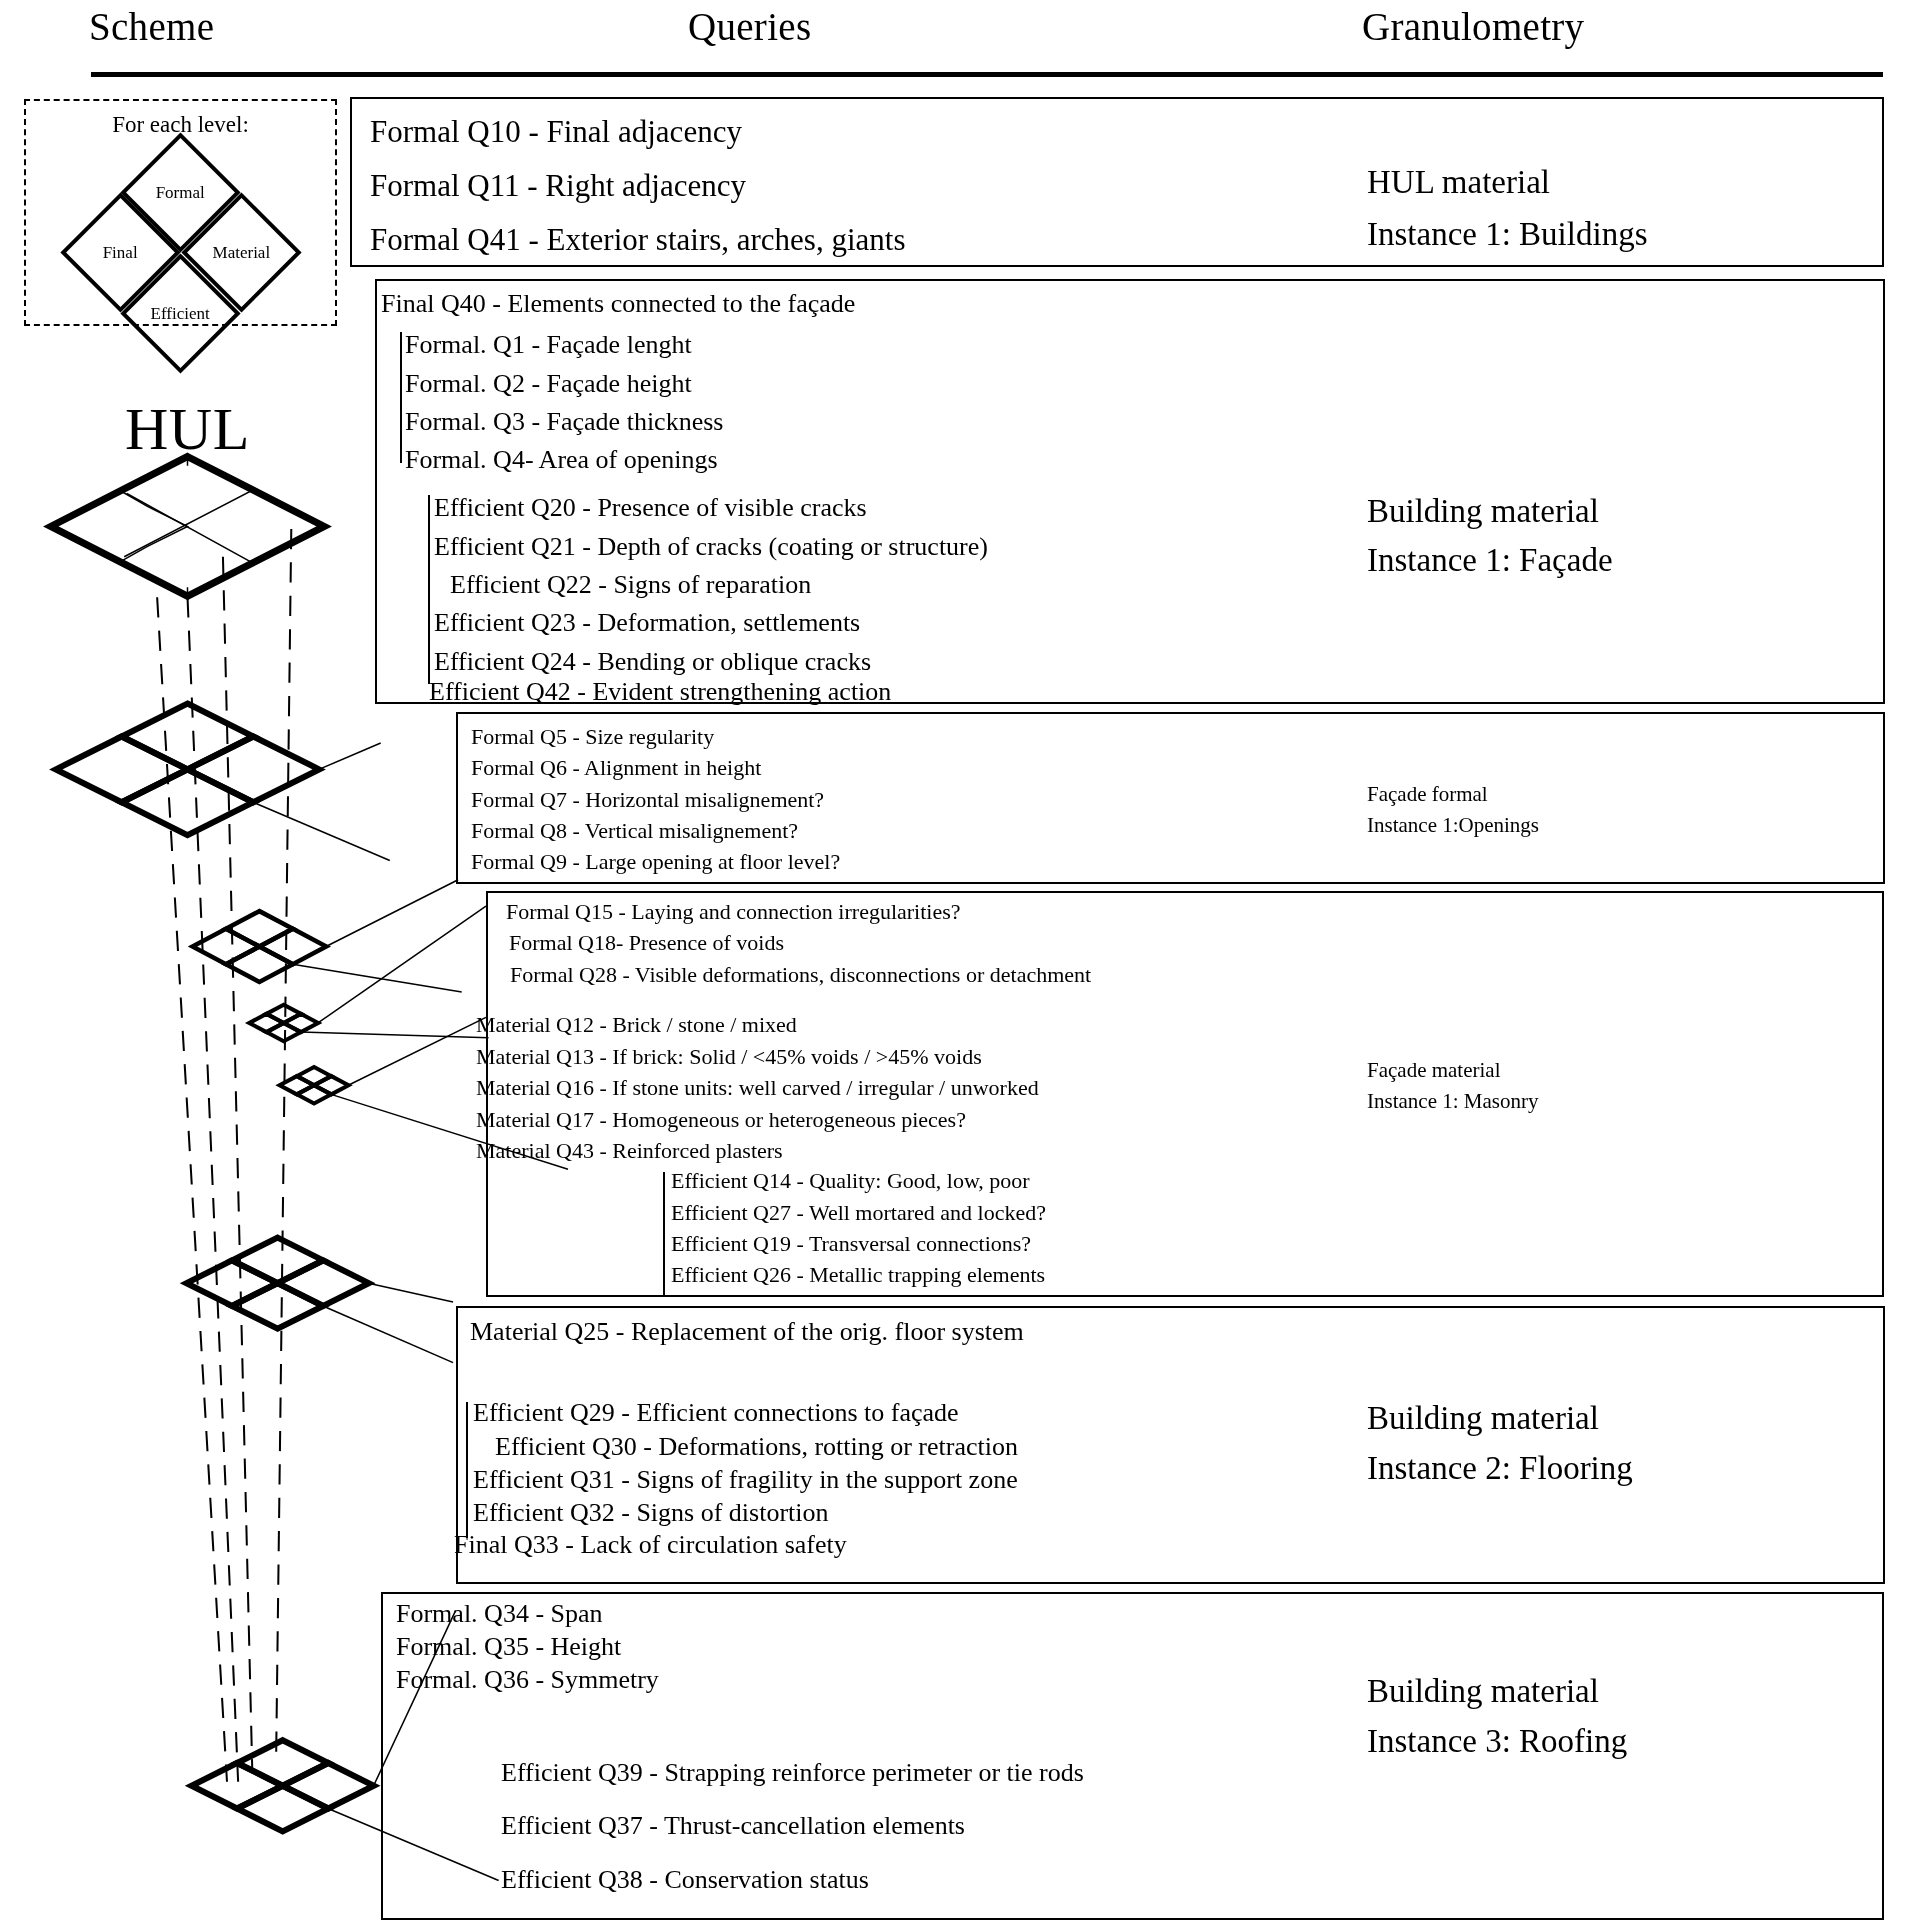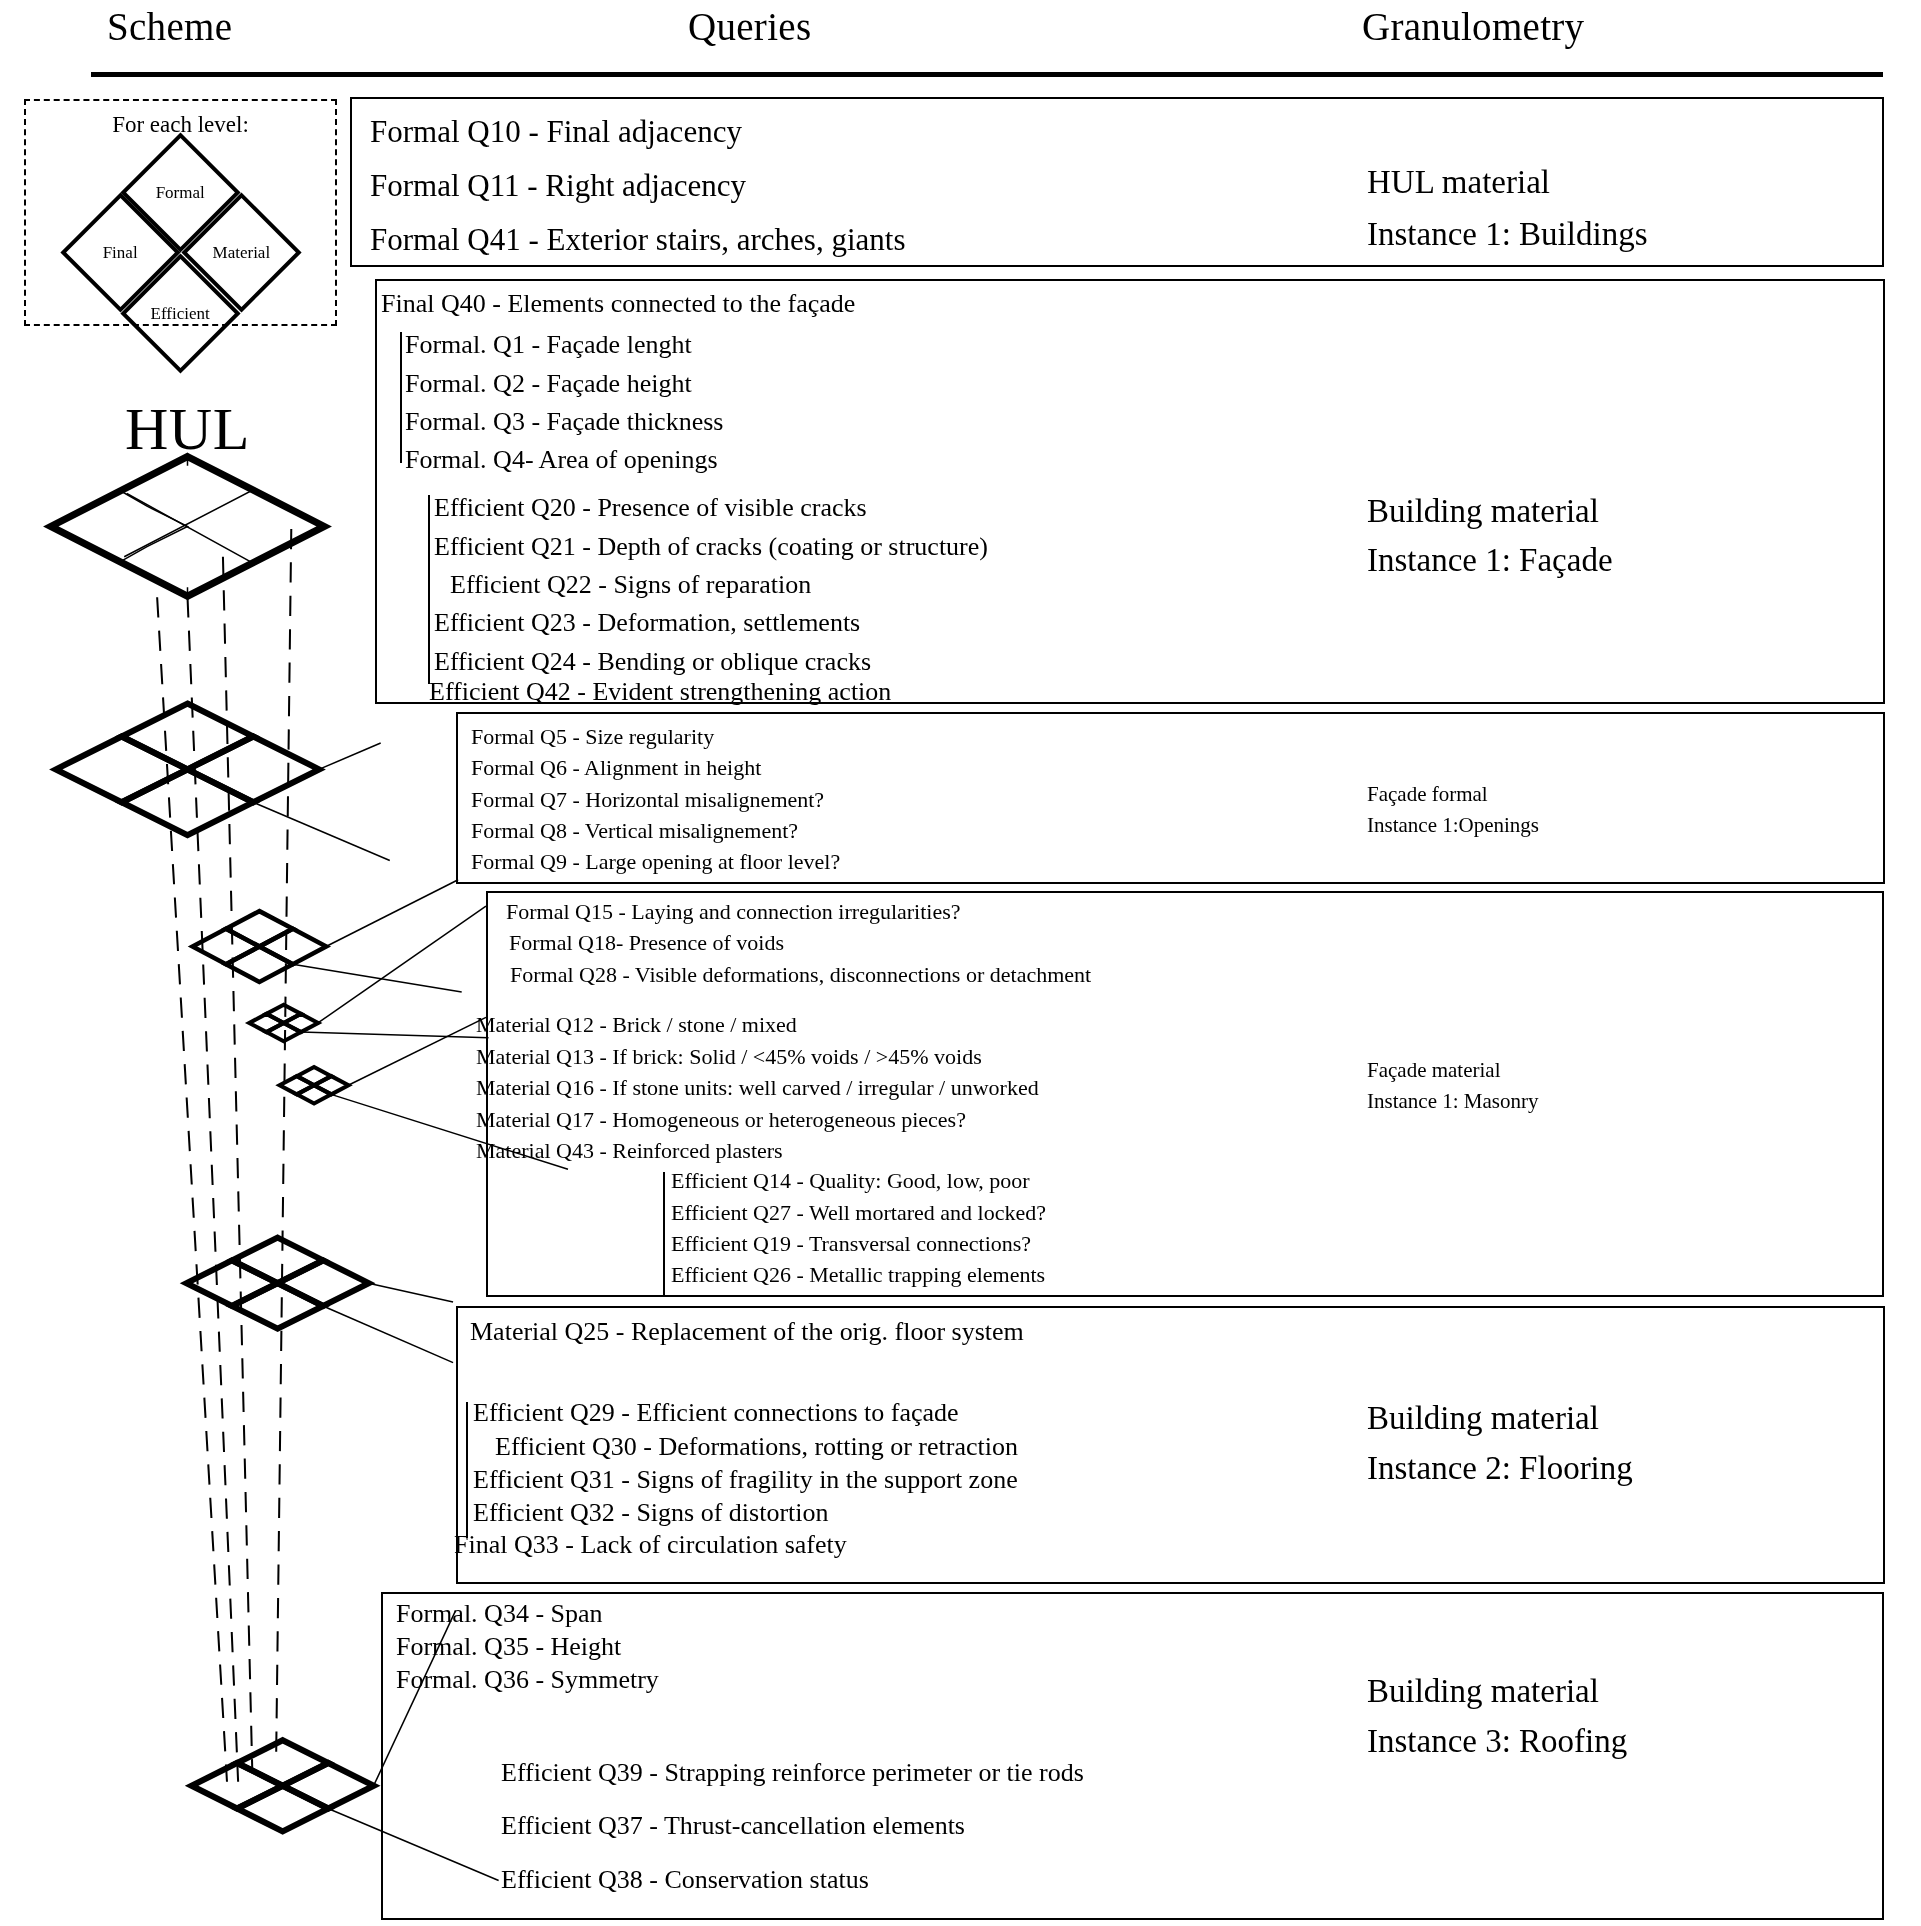--- a/index.html
+++ b/index.html
@@ -11,21 +11,21 @@
     color:#000;
     overflow:hidden;
   }
 
   
   .col-head {
     position:absolute; top:4px;
     font-size:39px; font-weight:400; letter-spacing:0.3px;
     white-space:nowrap;
   }
-  #head-scheme      { left:107px; }
+  #head-scheme      { left:89px; }
   #head-queries     { left:688px; }
   #head-granulometry{ left:1362px; }
   #header-rule {
     position:absolute; left:91px; top:72px;
     width:1792px; height:4.6px; background:#000;
   }
 
   
   #legend {
     position:absolute; left:24px; top:99px;

